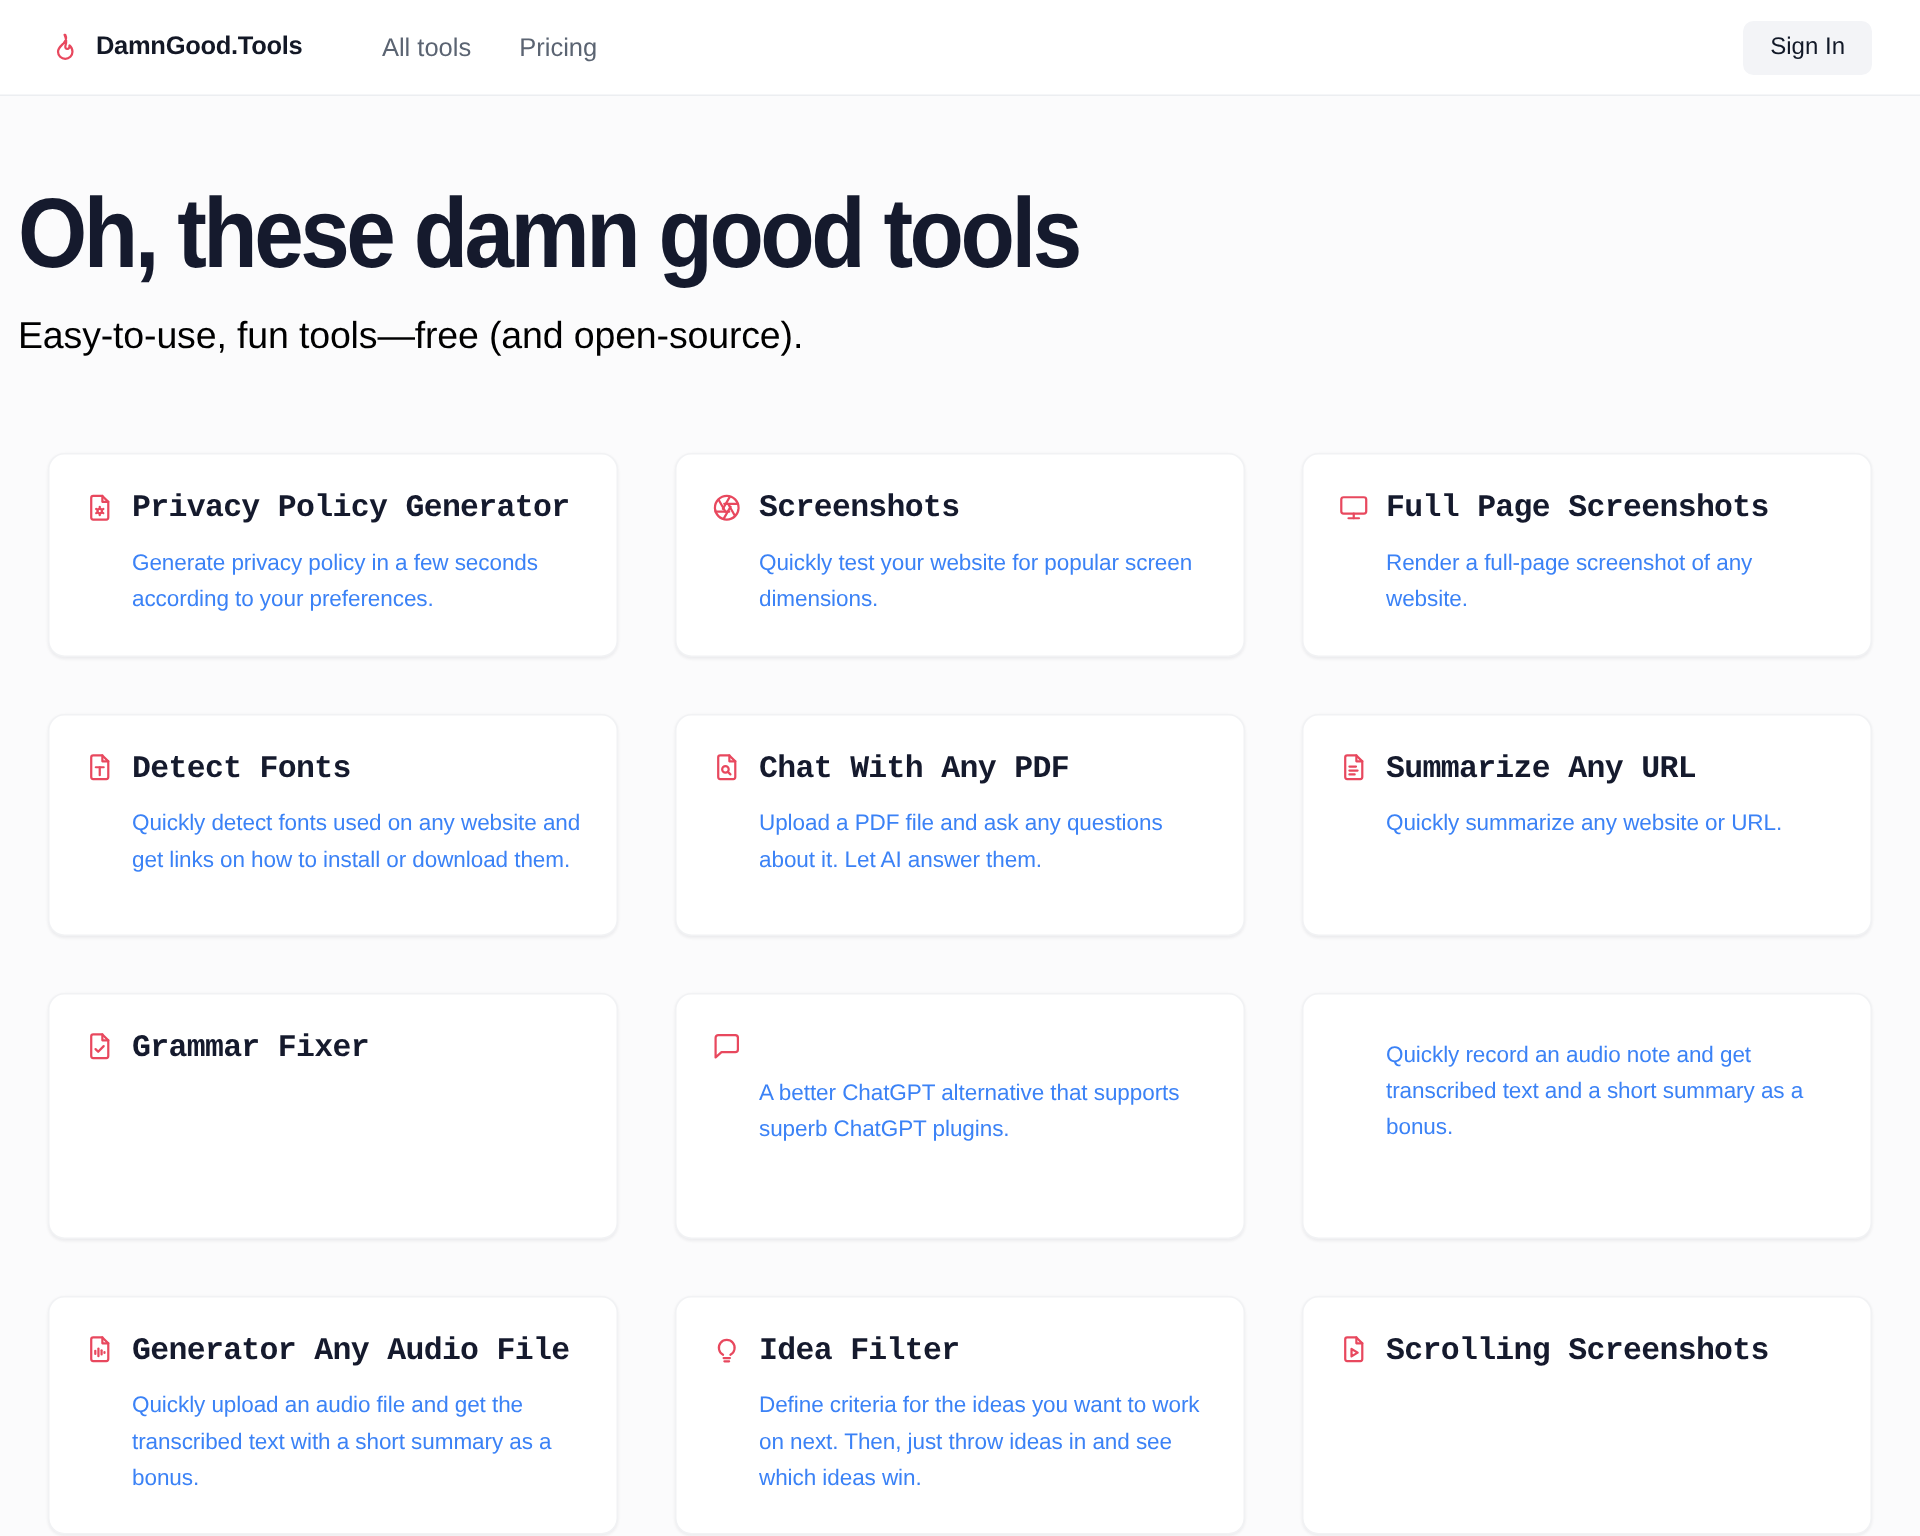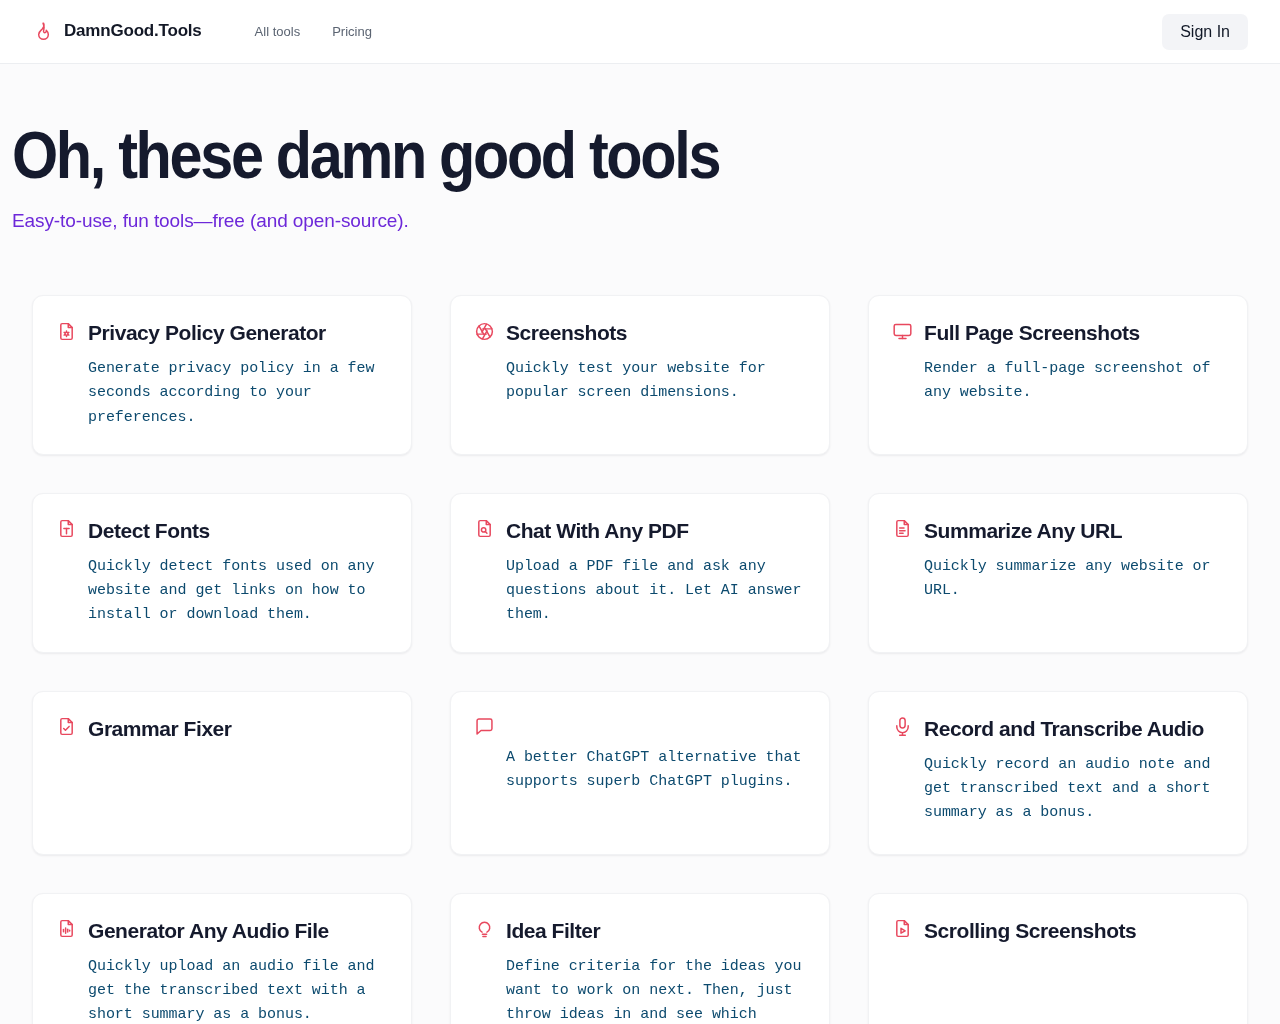--- a/index.html
+++ b/index.html
@@ -51,21 +51,21 @@
     color:#131826;
     white-space:nowrap;
   }
   .nav{
     display:flex;
     align-items:center;
     gap:32px;
     margin-left:53px;
   }
   .nav-link{
-    font-size:13px;
+    font-size:17px;
     color:#5b6472;
     text-decoration:none;
     white-space:nowrap;
   }
   .signin{
     position:absolute;
     right:32px;
     top:50%;
     transform:translateY(-50%);
     background:#f3f4f7;
@@ -89,22 +89,22 @@
     line-height:1.0;
     font-weight:bold;
     letter-spacing:-2.6px;
     color:#151a2d;
     transform:scaleX(0.9);
     transform-origin:left center;
     white-space:nowrap;
   }
   .hero-sub{
     margin:22px 0 0 0;
-    font-size:19px;
-    color:#6d28d9;
+    font-size:25px;
+    color:#000000;
     letter-spacing:-0.1px;
   }
 
   
   .grid{
     padding:63px 32px 0 32px;
     display:grid;
     grid-template-columns:repeat(3,1fr);
     column-gap:38px;
     row-gap:38px;
@@ -134,28 +134,28 @@
     margin-top:3px;
   }
   .card-icon svg{display:block;}
   .card-title{
     margin:0;
     font-size:21px;
     font-weight:bold;
     line-height:1.52;
     letter-spacing:-0.45px;
     color:#151a2d;
+    font-family:Liberation Mono, monospace;
   }
   .card-desc{
     margin:8px 0 0 33px;
     font-size:15px;
     line-height:1.62;
-    color:#0c4a6e;
+    color:#3b82f6;
     letter-spacing:-0.05px;
-    font-family:Liberation Mono, monospace;
   }
 
   
   .grid .card.r1{min-height:120px;}
   .grid .card.r2{min-height:148px;}
   .grid .card.r3{min-height:164px;}
   .grid .card.r4{min-height:148px;}
 </style>
 </head>
 <body>
@@ -287,31 +287,20 @@
       <div class="card-head">
         <span class="card-icon">
           <svg width="21" height="21" viewBox="0 0 24 24" fill="none" stroke="currentColor" stroke-width="1.7" stroke-linecap="round" stroke-linejoin="round">
             <path d="M20.5 14.5a2 2 0 0 1-2 2H8l-4.5 4V5.5a2 2 0 0 1 2-2h13a2 2 0 0 1 2 2z"></path>
           </svg>
         </span>
       </div>
       <p class="card-desc">A better ChatGPT alternative that supports superb ChatGPT plugins.</p>
     </a>
     <a class="card r3" href="#">
-      <div class="card-head">
-        <span class="card-icon">
-          <svg width="21" height="21" viewBox="0 0 24 24" fill="none" stroke="currentColor" stroke-width="1.7" stroke-linecap="round" stroke-linejoin="round">
-            <rect x="9" y="2.2" width="6" height="11.5" rx="3"></rect>
-            <path d="M5.5 11.2v1.3a6.5 6.5 0 0 0 13 0v-1.3"></path>
-            <path d="M12 19.3V22"></path>
-            <path d="M8.8 22h6.4"></path>
-          </svg>
-        </span>
-        <h3 class="card-title">Record and Transcribe Audio</h3>
-      </div>
       <p class="card-desc">Quickly record an audio note and get transcribed text and a short summary as a bonus.</p>
     </a>
     <a class="card r4" href="#">
       <div class="card-head">
         <span class="card-icon">
           <svg width="21" height="21" viewBox="0 0 24 24" fill="none" stroke="currentColor" stroke-width="1.7" stroke-linecap="round" stroke-linejoin="round">
             <path d="M14 3H7a1.5 1.5 0 0 0-1.5 1.5v15A1.5 1.5 0 0 0 7 21h10a1.5 1.5 0 0 0 1.5-1.5V7.5z"></path>
             <path d="M14 3v4.5h4.5"></path>
             <path d="M8.6 13.2v2.4"></path>
             <path d="M11 11.5v5.8"></path>

